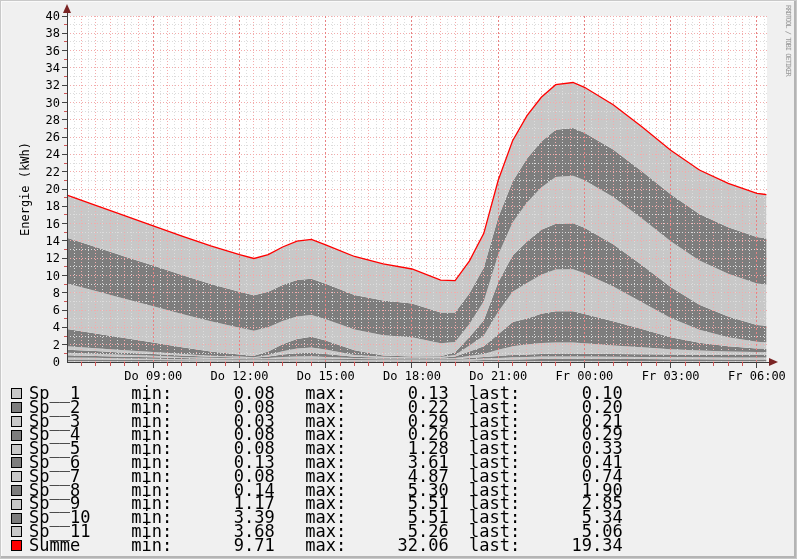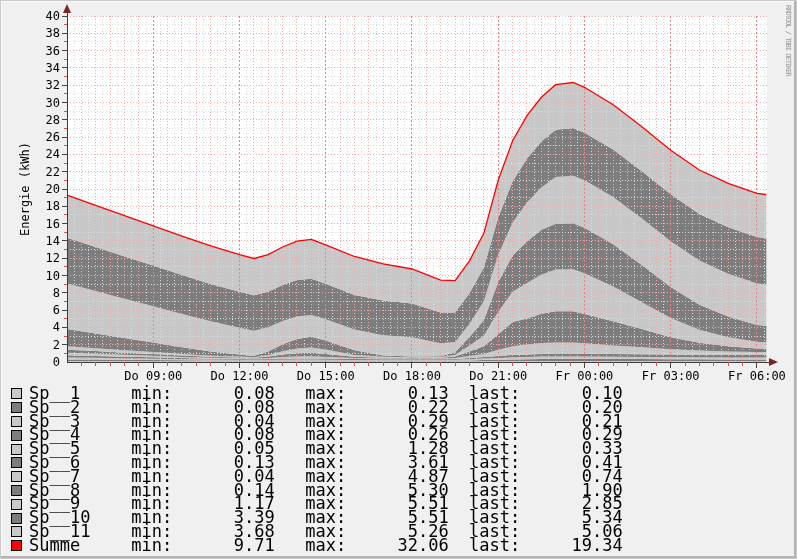--- a/index.html
+++ b/index.html
@@ -321,37 +321,37 @@
       <div class="lrow">
         <span class="sw" style="background: rgb(200, 200, 200);"></span>
         <span class="ltxt">Sp__1     min:      0.08   max:      0.13  last:      0.10</span>
       </div>
       <div class="lrow">
         <span class="sw" style="background: rgb(125, 125, 125);"></span>
         <span class="ltxt">Sp__2     min:      0.08   max:      0.22  last:      0.20</span>
       </div>
       <div class="lrow">
         <span class="sw" style="background: rgb(200, 200, 200);"></span>
-        <span class="ltxt">Sp__3     min:      0.04   max:      0.29  last:      0.21</span>
+        <span class="ltxt">Sp__3     min:      0.03   max:      0.29  last:      0.21</span>
       </div>
       <div class="lrow">
         <span class="sw" style="background: rgb(125, 125, 125);"></span>
         <span class="ltxt">Sp__4     min:      0.08   max:      0.26  last:      0.29</span>
       </div>
       <div class="lrow">
         <span class="sw" style="background: rgb(200, 200, 200);"></span>
-        <span class="ltxt">Sp__5     min:      0.05   max:      1.28  last:      0.33</span>
+        <span class="ltxt">Sp__5     min:      0.08   max:      1.28  last:      0.33</span>
       </div>
       <div class="lrow">
         <span class="sw" style="background: rgb(125, 125, 125);"></span>
         <span class="ltxt">Sp__6     min:      0.13   max:      3.61  last:      0.41</span>
       </div>
       <div class="lrow">
         <span class="sw" style="background: rgb(200, 200, 200);"></span>
-        <span class="ltxt">Sp__7     min:      0.04   max:      4.87  last:      0.74</span>
+        <span class="ltxt">Sp__7     min:      0.08   max:      4.87  last:      0.74</span>
       </div>
       <div class="lrow">
         <span class="sw" style="background: rgb(125, 125, 125);"></span>
         <span class="ltxt">Sp__8     min:      0.14   max:      5.30  last:      1.90</span>
       </div>
       <div class="lrow">
         <span class="sw" style="background: rgb(200, 200, 200);"></span>
         <span class="ltxt">Sp__9     min:      1.17   max:      5.51  last:      2.85</span>
       </div>
       <div class="lrow">

